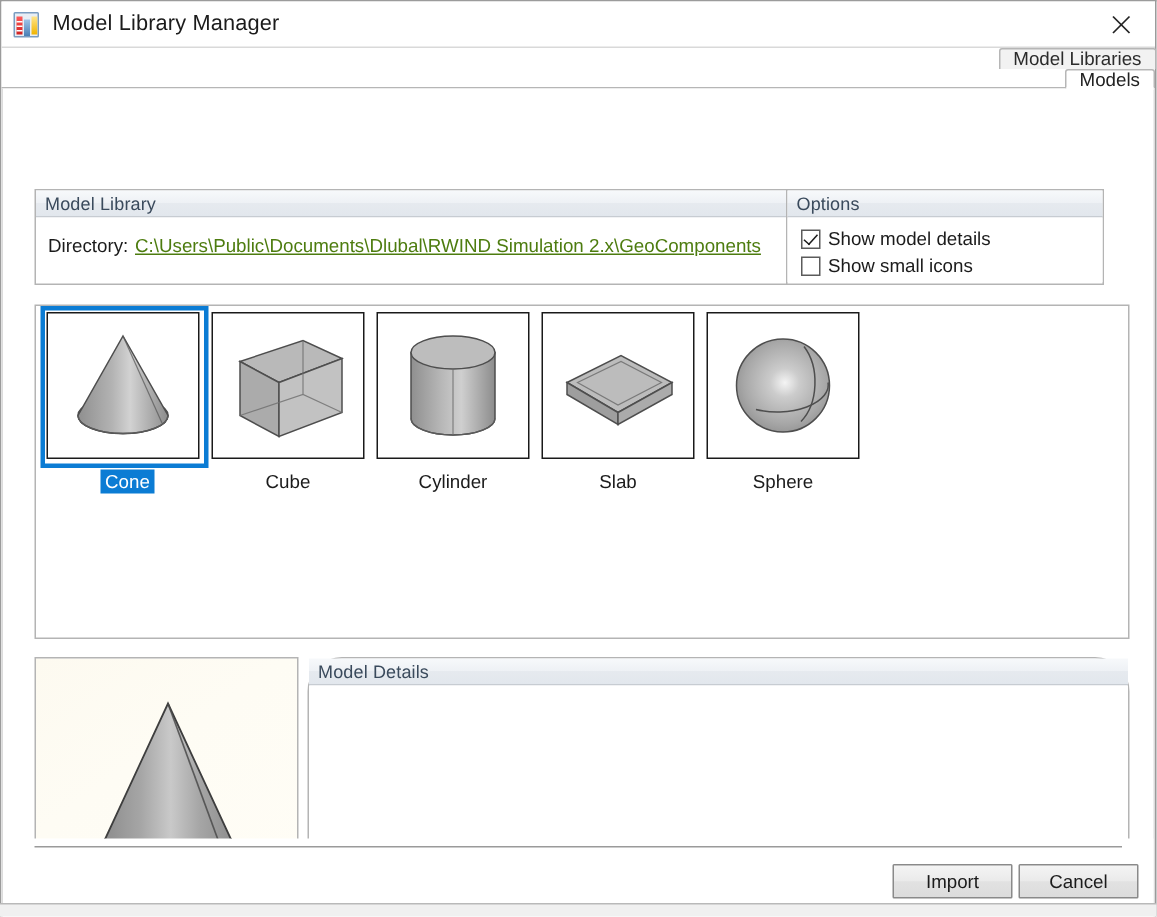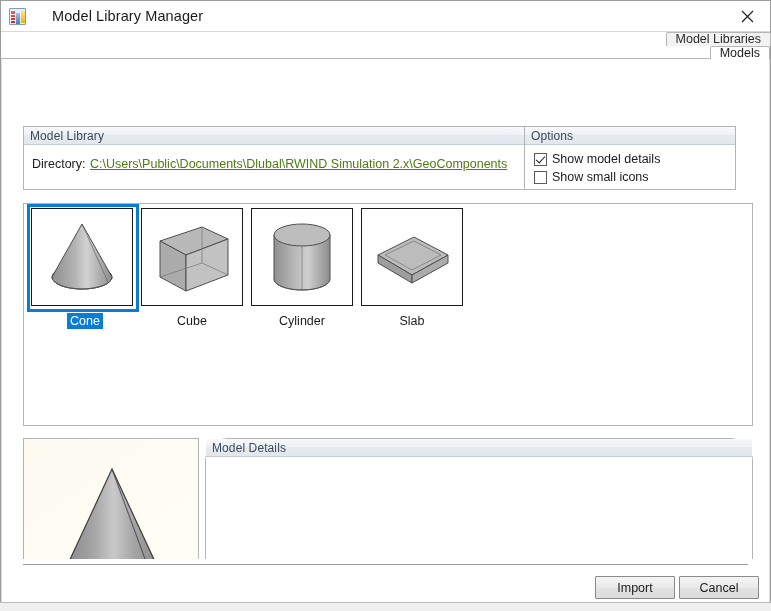--- a/index.html
+++ b/index.html
@@ -58,21 +58,21 @@
     position: absolute; left: 6px; top: 4px;
     width: 4px; height: 11px;
     background: linear-gradient(180deg,#9fc4e8 0%,#4a7fb5 100%);
   }
   #app-icon .bar-c {
     position: absolute; left: 11px; top: 2px;
     width: 4px; height: 12px;
     background: linear-gradient(180deg,#ffe58a 0%,#f0b400 100%);
   }
   #title-text {
-    margin-left: 26px;
+    margin-left: 9px;
     font-size: 14.5px;
     color: #1b1b1b;
     letter-spacing: 0.1px;
     white-space: nowrap;
   }
   #close-btn {
     position: absolute;
     right: 0; top: 0;
     width: 45px; height: 30px;
     display: flex; align-items: center; justify-content: center;
@@ -445,20 +445,38 @@
                 <polygon points="48,64 84,44 84,52 48,72" fill="#ababab"></polygon>
               </g>
               <g stroke="#6e6e6e" stroke-width="0.8" fill="none" opacity="0.85">
                 <polygon points="21,44 50,30 77,44 48,59"></polygon>
               </g>
             </svg>
           </div>
           <div class="model-label">Slab</div>
         </div>
 
+        <div class="model-item">
+          <div class="model-thumb-wrap">
+            <svg width="96" height="92" viewBox="0 0 96 92">
+              <defs>
+                <radialGradient id="gSph" cx="0.52" cy="0.47" r="0.62">
+                  <stop offset="0%" stop-color="#f4f4f4"></stop>
+                  <stop offset="25%" stop-color="#cccccc"></stop>
+                  <stop offset="70%" stop-color="#a8a8a8"></stop>
+                  <stop offset="100%" stop-color="#8a8a8a"></stop>
+                </radialGradient>
+              </defs>
+              <circle cx="48" cy="46" r="31" fill="url(#gSph)" stroke="#4e4e4e" stroke-width="1"></circle>
+              <path d="M30 62 A34 18 0 0 0 78 44" fill="none" stroke="#4e4e4e" stroke-width="1"></path>
+              <path d="M62 20 A22 32 0 0 1 60 70" fill="none" stroke="#4e4e4e" stroke-width="1"></path>
+            </svg>
+          </div>
+          <div class="model-label">Sphere</div>
+        </div>
 
       </div>
     </div>
 
     <div id="preview-panel">
       <svg width="176" height="171" viewBox="0 0 176 171">
         <defs>
           <linearGradient id="gPCone" x1="0" y1="0" x2="1" y2="0">
             <stop offset="0%" stop-color="#8a8a8a"></stop>
             <stop offset="30%" stop-color="#a6a6a6"></stop>

